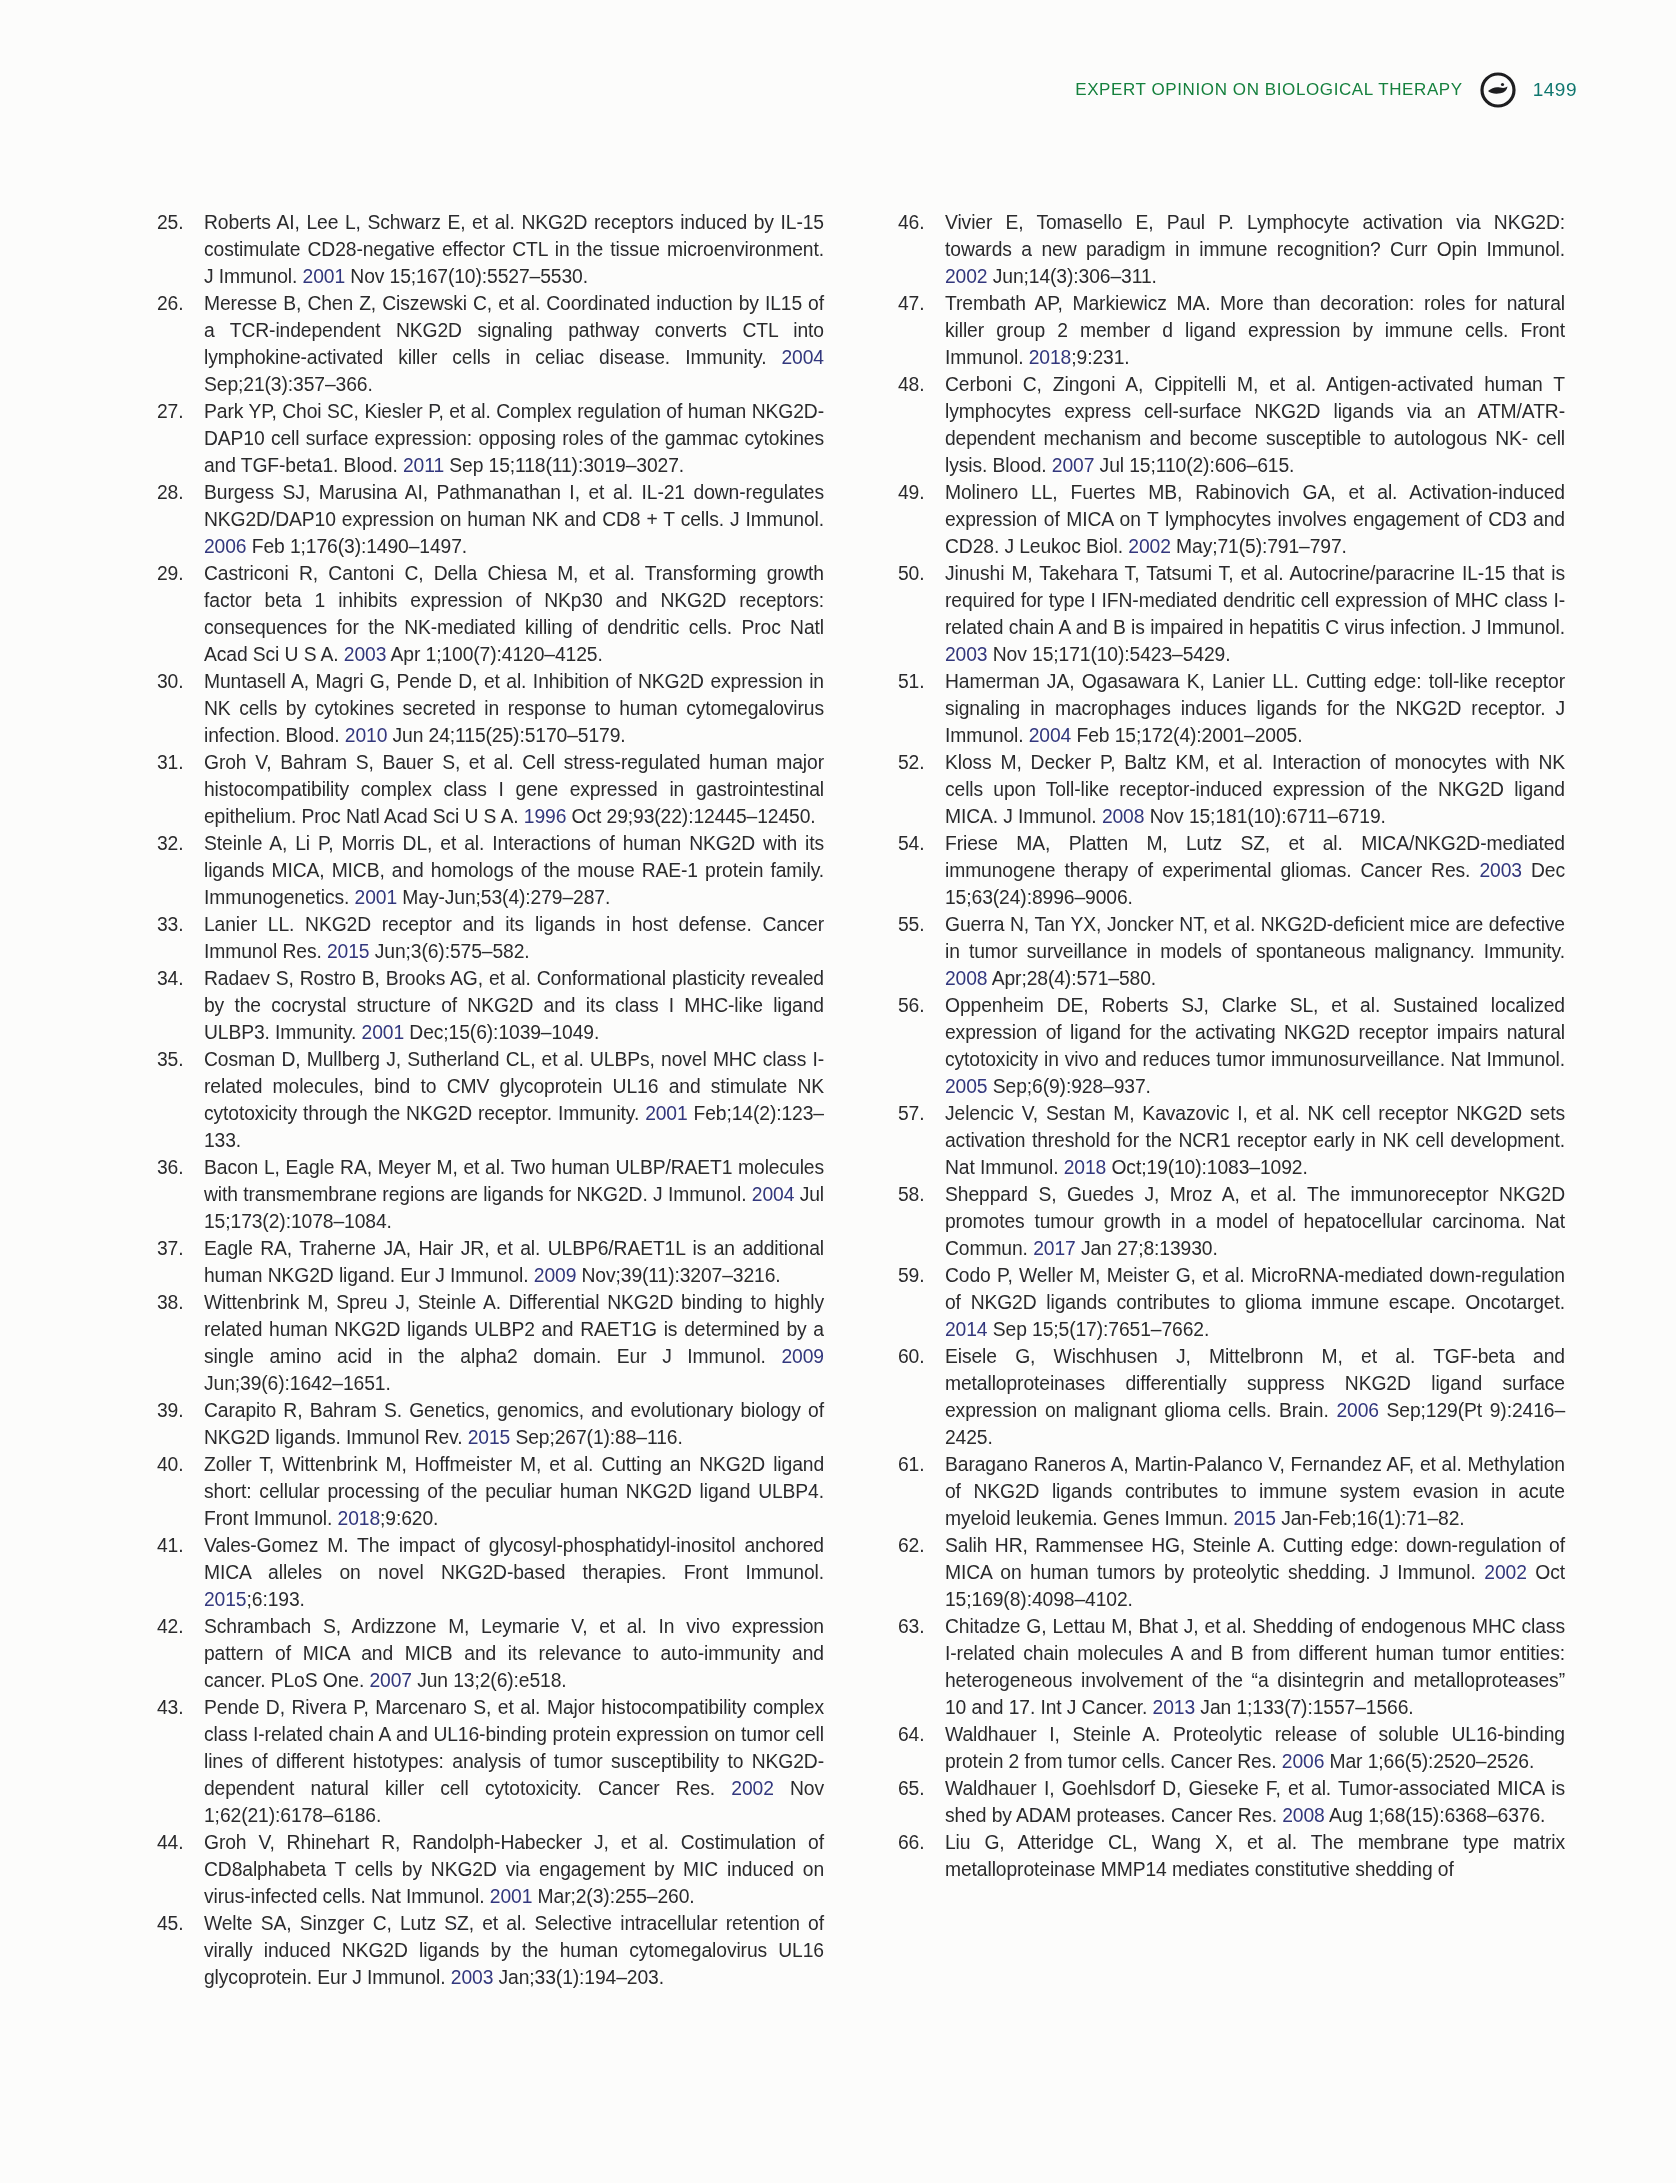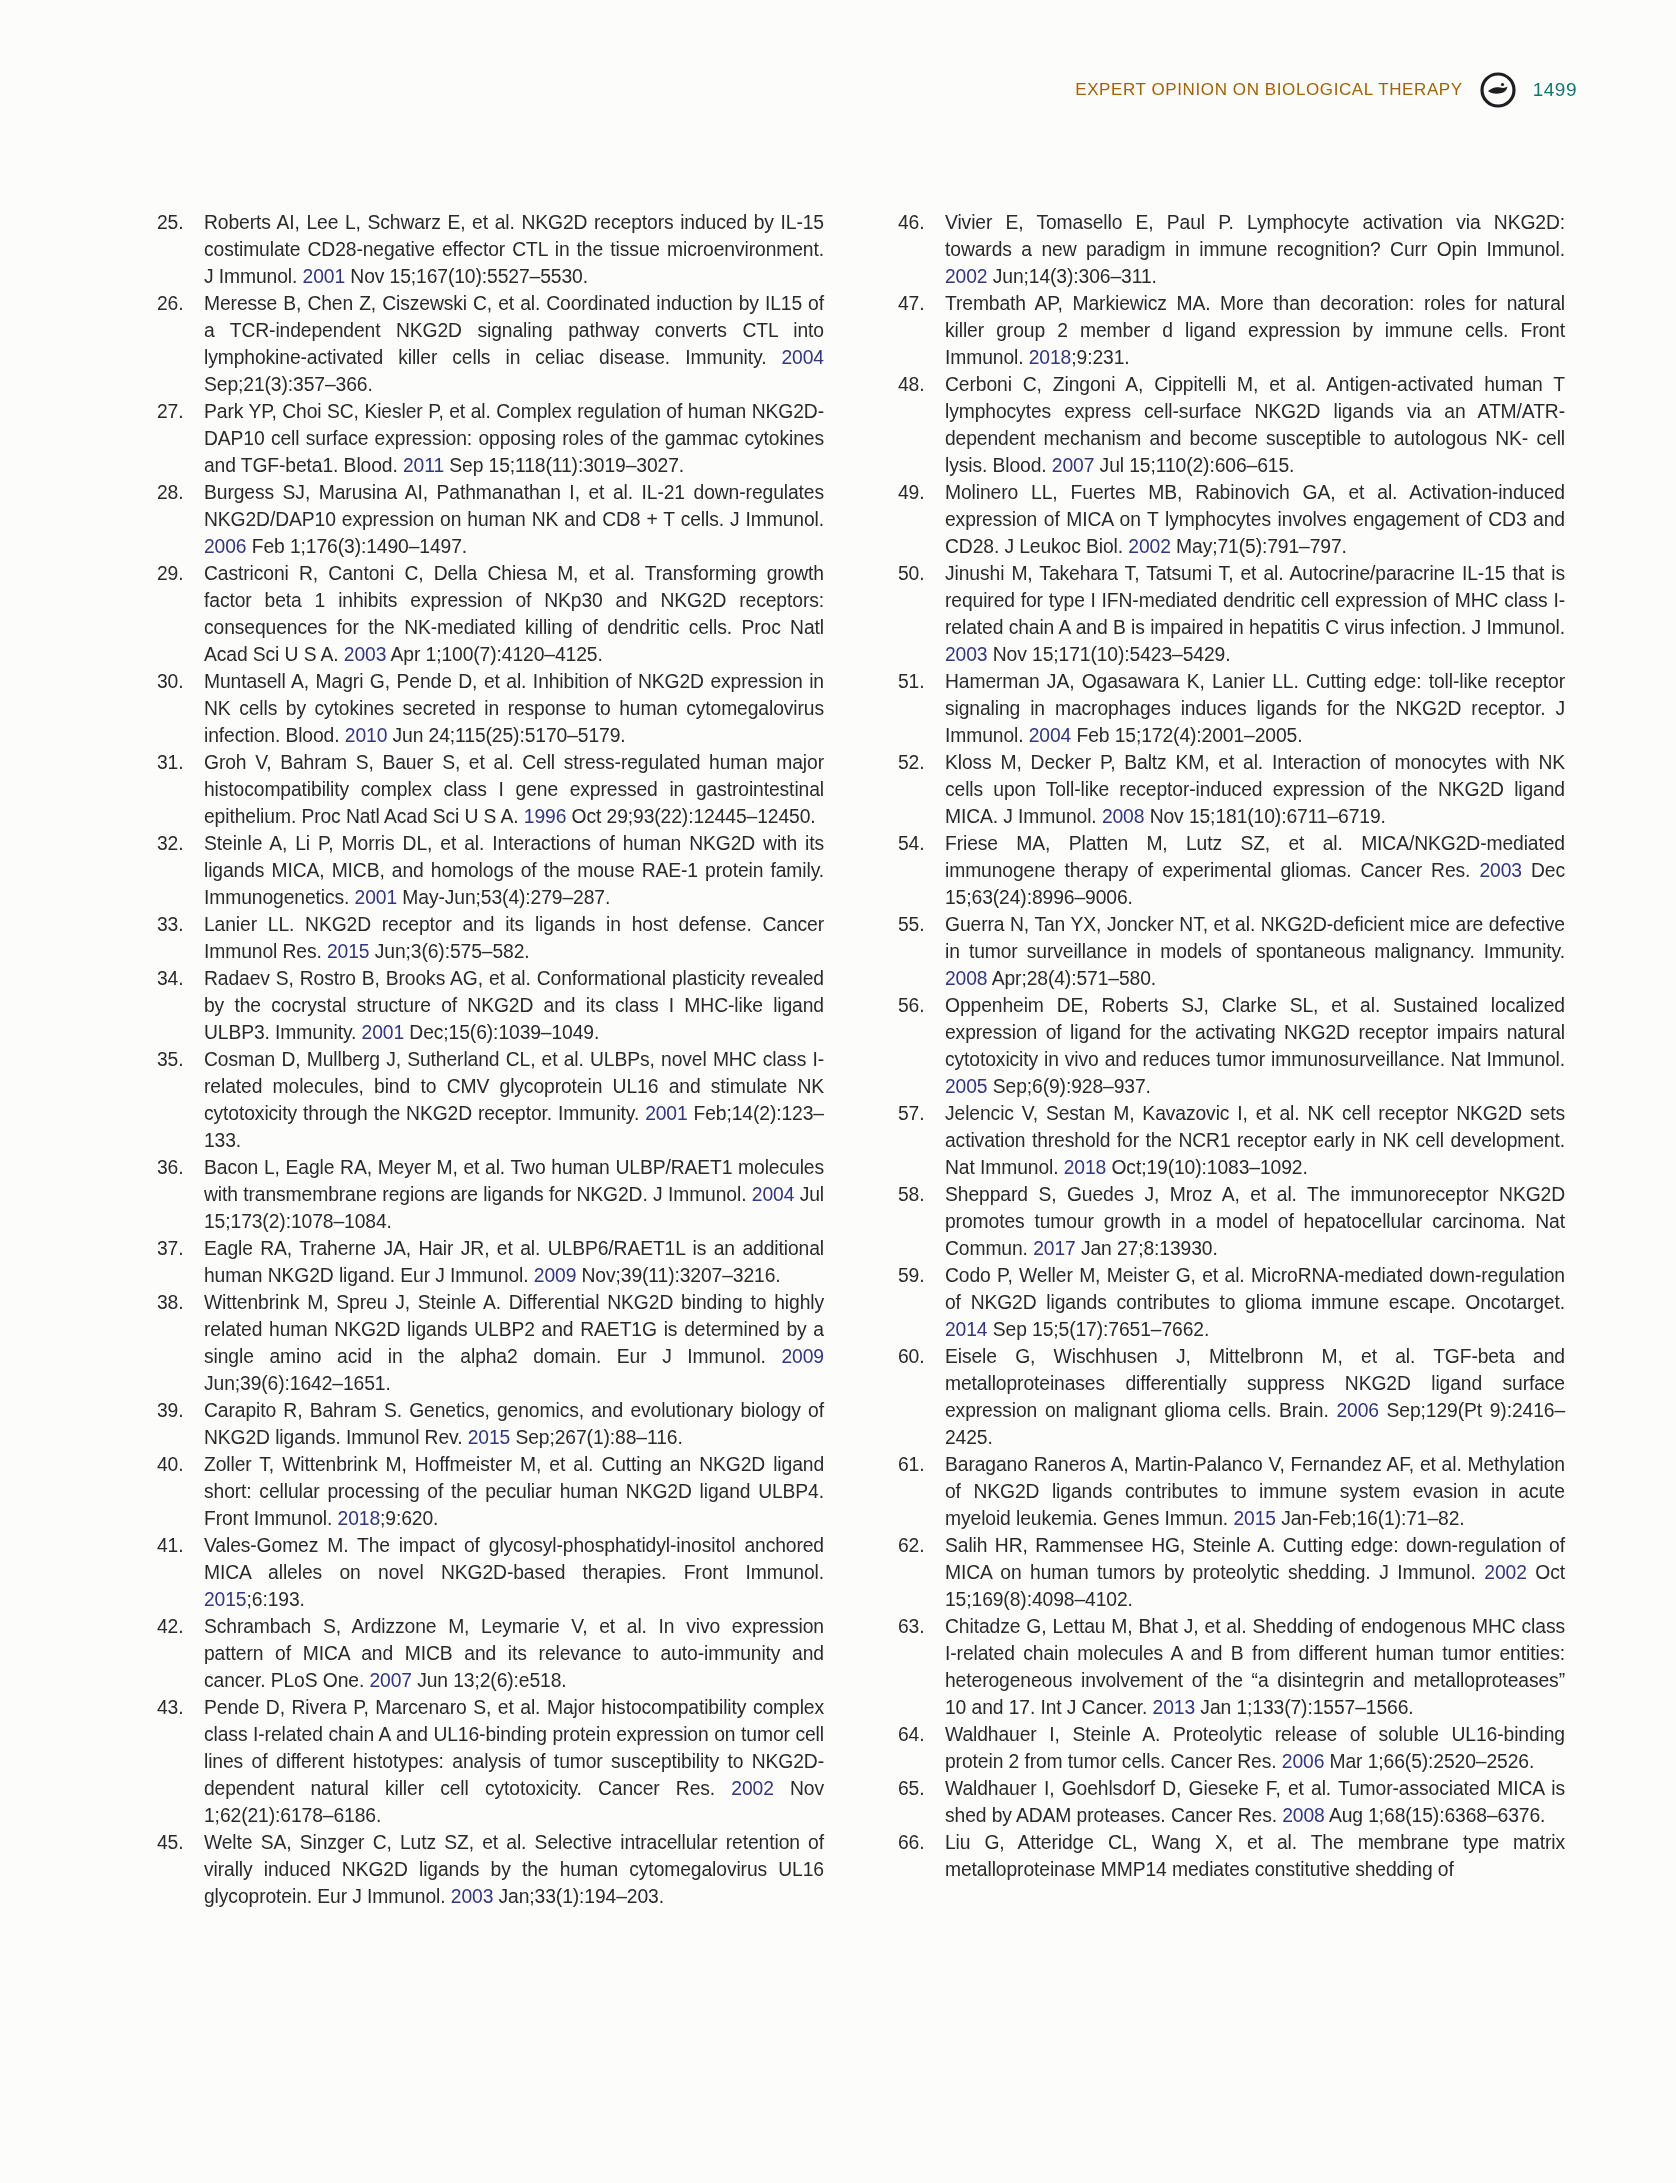--- a/index.html
+++ b/index.html
@@ -20,21 +20,21 @@
     position:absolute;
     top:71px;
     right:99px;
     display:flex;
     align-items:center;
     gap:16px;
   }
   .journal-title {
     font-size:17px;
     letter-spacing:0.6px;
-    color:#a16207;
+    color:#15803d;
     text-transform:uppercase;
     white-space:nowrap;
   }
   .logo-icon {
     width:38px;
     height:38px;
     display:inline-block;
   }
   .page-number {
     font-size:19px;
@@ -167,20 +167,23 @@
   </li>
 
   <li>
     <span class="ref-num">42.</span><span class="ref-pre">Schrambach S, Ardizzone M, Leymarie V, et al. In vivo expression pattern of MICA and MICB and its relevance to auto-immunity and cancer. PLoS One. </span><span class="ref-year year-link">2007</span><span class="ref-post"> Jun 13;2(6):e518.</span>
   </li>
 
   <li>
     <span class="ref-num">43.</span><span class="ref-pre">Pende D, Rivera P, Marcenaro S, et al. Major histocompatibility complex class I-related chain A and UL16-binding protein expression on tumor cell lines of different histotypes: analysis of tumor susceptibility to NKG2D-dependent natural killer cell cytotoxicity. Cancer Res. </span><span class="ref-year year-link">2002</span><span class="ref-post"> Nov 1;62(21):6178–6186.</span>
   </li>
 
+  <li>
+    <span class="ref-num">44.</span><span class="ref-pre">Groh V, Rhinehart R, Randolph-Habecker J, et al. Costimulation of CD8alphabeta T cells by NKG2D via engagement by MIC induced on virus-infected cells. Nat Immunol. </span><span class="ref-year year-link">2001</span><span class="ref-post"> Mar;2(3):255–260.</span>
+  </li>
 
   <li>
     <span class="ref-num">45.</span><span class="ref-pre">Welte SA, Sinzger C, Lutz SZ, et al. Selective intracellular retention of virally induced NKG2D ligands by the human cytomegalovirus UL16 glycoprotein. Eur J Immunol. </span><span class="ref-year year-link">2003</span><span class="ref-post"> Jan;33(1):194–203.</span>
   </li>
 </ol>
     </div>
     <div class="ref-col">
       <ol class="ref-list" id="refs-right">
   <li>
     <span class="ref-num">46.</span><span class="ref-pre">Vivier E, Tomasello E, Paul P. Lymphocyte activation via NKG2D: towards a new paradigm in immune recognition? Curr Opin Immunol. </span><span class="ref-year year-link">2002</span><span class="ref-post"> Jun;14(3):306–311.</span>

